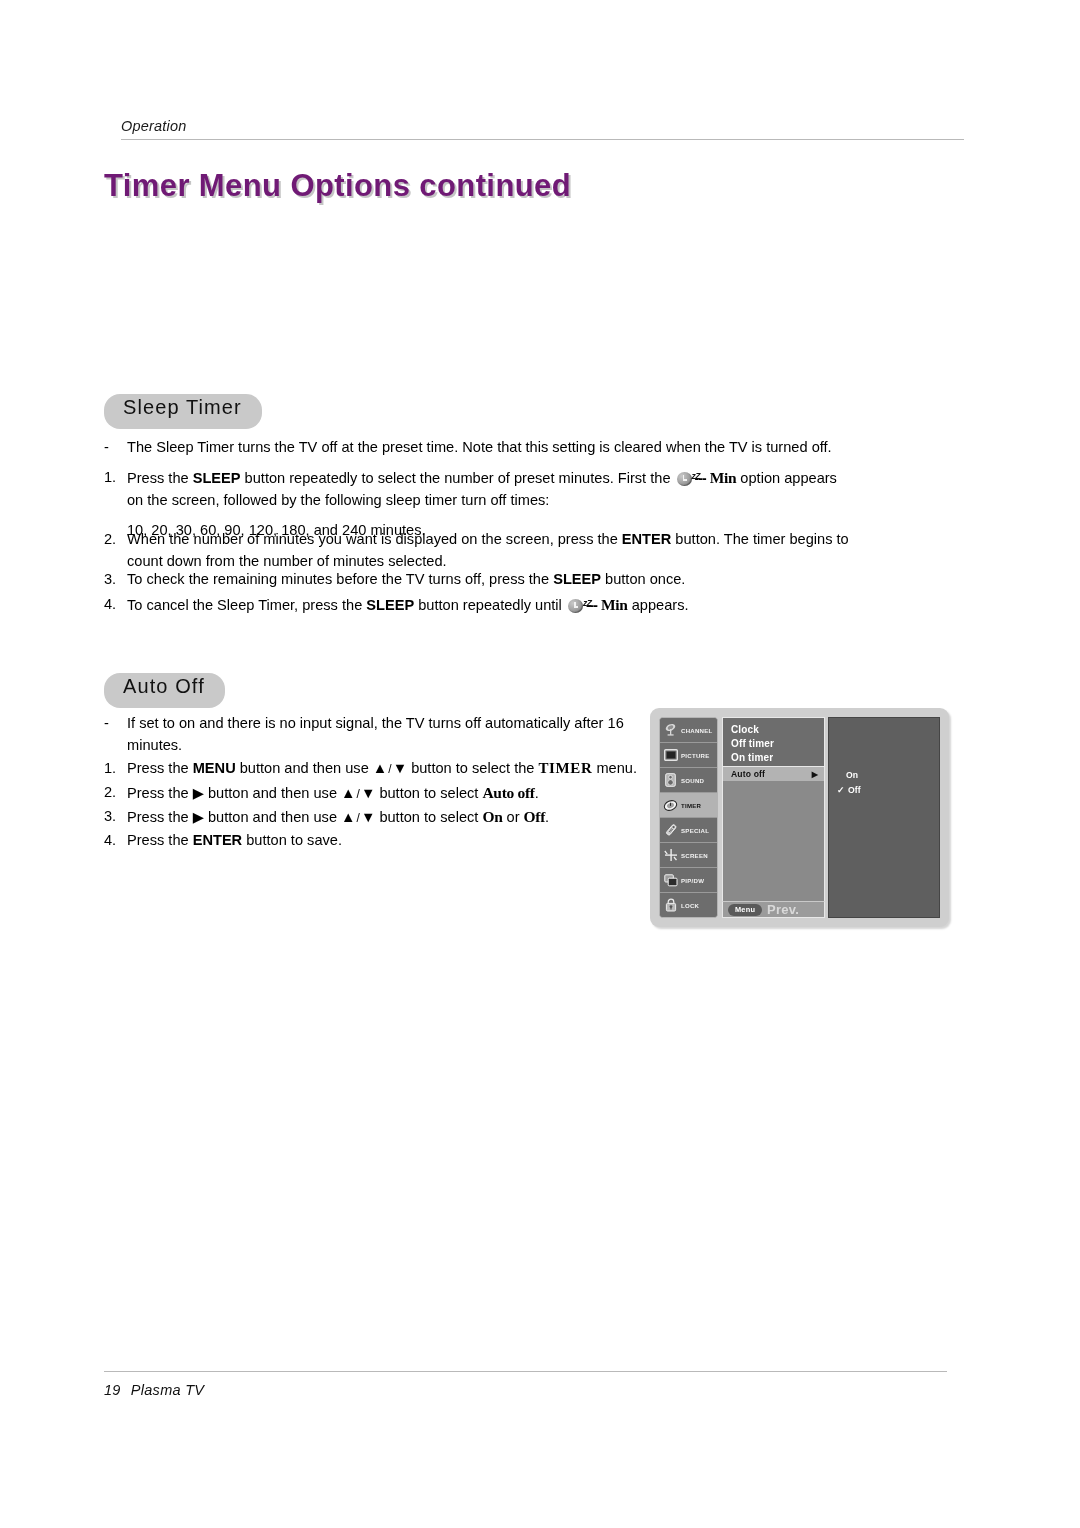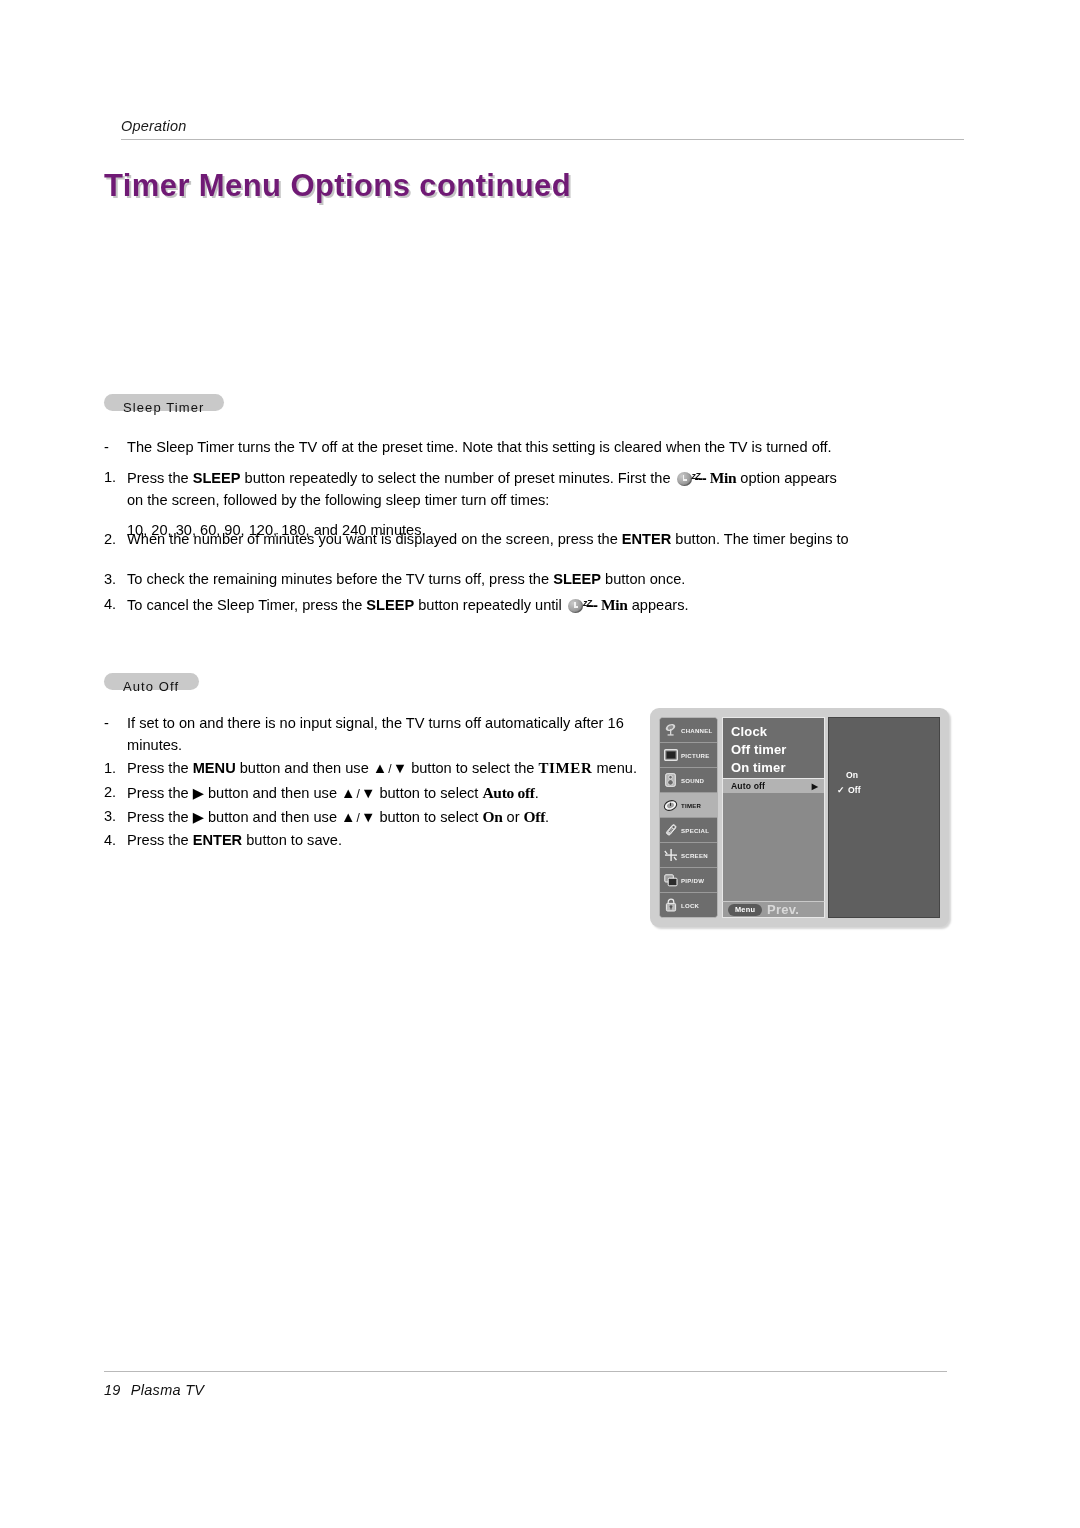--- a/index.html
+++ b/index.html
@@ -45,24 +45,24 @@
     color: #701a75;
     text-shadow: 2px 2px 0 rgba(150,150,150,0.55);
     white-space: nowrap;
   }
 
   
   .section-pill {
     position: absolute;
     background: #c9c9c9;
     border-radius: 16px;
-    height: 17px;
+    height: 35px;
     line-height: 27px;
     padding: 0 20px 0 19px;
-    font-size: 13px;
+    font-size: 20px;
     letter-spacing: 1.1px;
     color: #111;
     white-space: nowrap;
   }
   #pill-sleep { left: 104px; top: 394px; }
   #pill-auto  { left: 104px; top: 673px; }
 
   
   .para {
     position: absolute;
@@ -202,21 +202,21 @@
     position: relative;
   }
   .osd-menu-box {
     border: 1.3px solid #e8e8e8;
     background: #6d6d6d;
     box-sizing: border-box;
     padding: 4px 0 2px 0;
   }
   .osd-menu-item {
     color: #ffffff;
-    font-size: 13px;
+    font-size: 10px;
     font-weight: bold;
     padding: 1.5px 0 1.5px 8px;
     letter-spacing: 0.15px;
   }
   .osd-row-selected {
     background: #b3b3b3;
     color: #111;
     font-size: 8.6px;
     font-weight: bold;
     padding: 2px 6px 2px 8px;
@@ -337,20 +337,21 @@
     <span class="tight-bold">Min</span><span> option appears</span>
     <div>on the screen, followed by the following sleep timer turn off times:</div>
     <div style="margin-top:9px;">10, 20, 30, 60, 90, 120, 180, and 240 minutes.</div>
   </div>
 </div>
 
 <div class="para" style="left:104px; top:529px; width:860px;">
   <span class="marker">2.</span>
   <div class="indent">
     <span>When the number of minutes you want is displayed on the screen, press the </span><b>ENTER</b><span> button. The timer begins to</span>
+    <div>count down from the number of minutes selected.</div>
   </div>
 </div>
 
 <div class="para" style="left:104px; top:569px; width:860px;">
   <span class="marker">3.</span>
   <div class="indent">
     <span>To check the remaining minutes before the TV turns off, press the </span><b>SLEEP</b><span> button once.</span>
   </div>
 </div>
 

